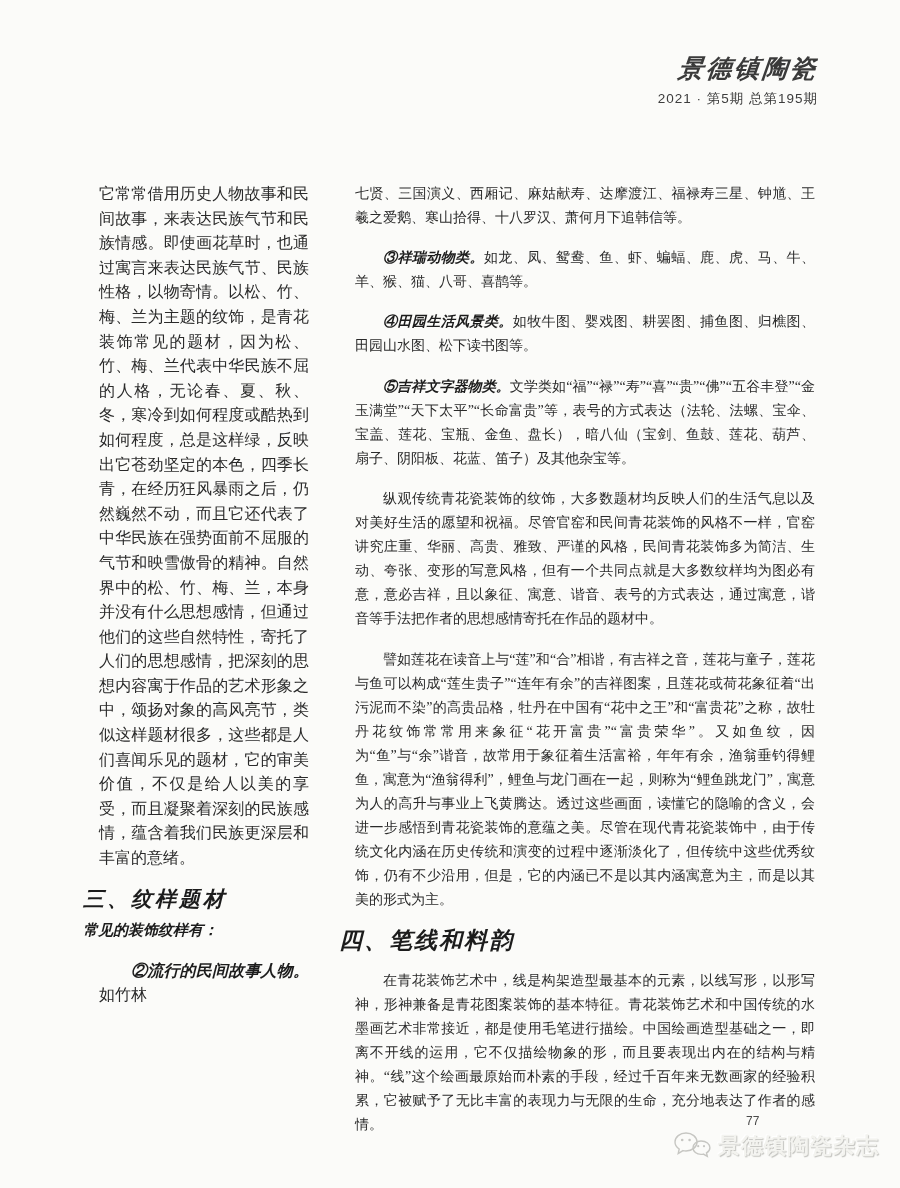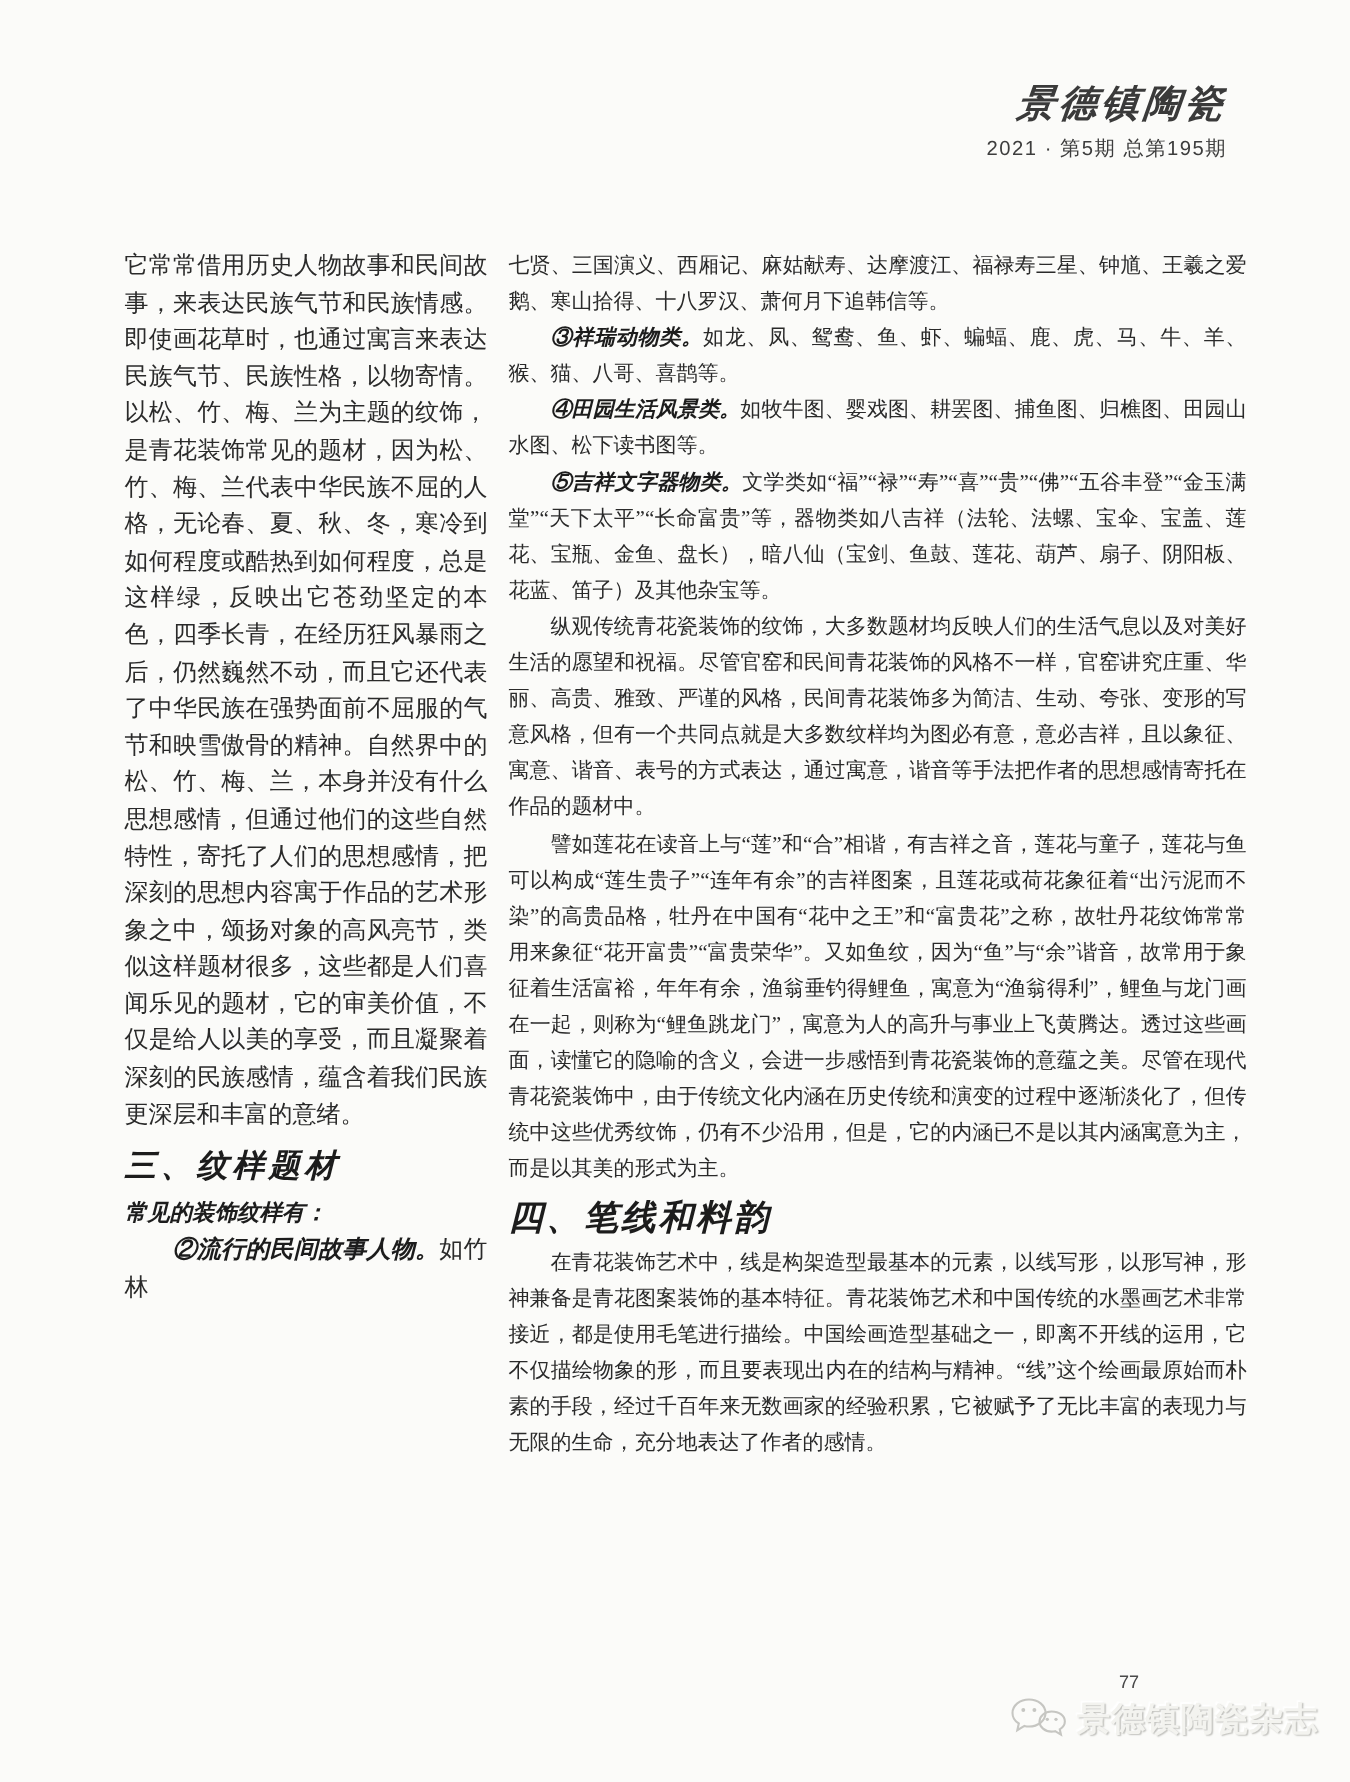--- a/index.html
+++ b/index.html
@@ -25,21 +25,21 @@
     font-size:13.5px;color:#3d3d3d;letter-spacing:1px;
   }
   
   .content{
     position:absolute;left:83px;top:166px;width:748px;
     display:flex;gap:14px;
   }
   .col{text-align:justify;}
   .col-left{width:242px;font-size:16px;line-height:24.6px;}
   .col-right{width:492px;font-size:14px;line-height:24.1px;}
-  p.body{margin:0;text-align:justify;word-break:break-all;}
+  p.body{margin:16px;text-align:justify;word-break:break-all;}
   p.ind{text-indent:2em;}
   .h-major{
     margin:9px 0 7px 0;
     font-size:21px;font-weight:bold;font-style:italic;
     letter-spacing:3px;color:#1c1c1c;
   }
   .h-minor{
     margin:8px 0 6px 0;
     font-size:23px;font-weight:bold;font-style:italic;
     letter-spacing:2px;color:#1c1c1c;
@@ -82,21 +82,21 @@
       <p class="body">它常常借用历史人物故事和民间故事，来表达民族气节和民族情感。即使画花草时，也通过寓言来表达民族气节、民族性格，以物寄情。以松、竹、梅、兰为主题的纹饰，是青花装饰常见的题材，因为松、竹、梅、兰代表中华民族不屈的人格，无论春、夏、秋、冬，寒冷到如何程度或酷热到如何程度，总是这样绿，反映出它苍劲坚定的本色，四季长青，在经历狂风暴雨之后，仍然巍然不动，而且它还代表了中华民族在强势面前不屈服的气节和映雪傲骨的精神。自然界中的松、竹、梅、兰，本身并没有什么思想感情，但通过他们的这些自然特性，寄托了人们的思想感情，把深刻的思想内容寓于作品的艺术形象之中，颂扬对象的高风亮节，类似这样题材很多，这些都是人们喜闻乐见的题材，它的审美价值，不仅是给人以美的享受，而且凝聚着深刻的民族感情，蕴含着我们民族更深层和丰富的意绪。</p>
       <div class="h-major">三、纹样题材</div>
       <p class="subhead">常见的装饰纹样有：</p>
       <p class="body ind"><span class="cat">②流行的民间故事人物。</span><span>如竹林</span></p>
     </div>
 
     <div class="col col-right">
       <p class="body">七贤、三国演义、西厢记、麻姑献寿、达摩渡江、福禄寿三星、钟馗、王羲之爱鹅、寒山拾得、十八罗汉、萧何月下追韩信等。</p>
       <p class="body ind"><span class="cat">③祥瑞动物类。</span><span>如龙、凤、鸳鸯、鱼、虾、蝙蝠、鹿、虎、马、牛、羊、猴、猫、八哥、喜鹊等。</span></p>
       <p class="body ind"><span class="cat">④田园生活风景类。</span><span>如牧牛图、婴戏图、耕罢图、捕鱼图、归樵图、田园山水图、松下读书图等。</span></p>
-      <p class="body ind"><span class="cat">⑤吉祥文字器物类。</span><span>文学类如“福”“禄”“寿”“喜”“贵”“佛”“五谷丰登”“金玉满堂”“天下太平”“长命富贵”等，器物类如八吉祥（法轮、法螺、宝伞、宝盖、莲花、宝瓶、金鱼、盘长），暗八仙（宝剑、鱼鼓、莲花、葫芦、扇子、阴阳板、花蓝、笛子）及其他杂宝等。</span></p>
+      <p class="body ind"><span class="cat">⑤吉祥文字器物类。</span><span>文学类如“福”“禄”“寿”“喜”“贵”“佛”“五谷丰登”“金玉满堂”“天下太平”“长命富贵”等，表号的方式表达（法轮、法螺、宝伞、宝盖、莲花、宝瓶、金鱼、盘长），暗八仙（宝剑、鱼鼓、莲花、葫芦、扇子、阴阳板、花蓝、笛子）及其他杂宝等。</span></p>
       <p class="body ind">纵观传统青花瓷装饰的纹饰，大多数题材均反映人们的生活气息以及对美好生活的愿望和祝福。尽管官窑和民间青花装饰的风格不一样，官窑讲究庄重、华丽、高贵、雅致、严谨的风格，民间青花装饰多为简洁、生动、夸张、变形的写意风格，但有一个共同点就是大多数纹样均为图必有意，意必吉祥，且以象征、寓意、谐音、表号的方式表达，通过寓意，谐音等手法把作者的思想感情寄托在作品的题材中。</p>
       <p class="body ind">譬如莲花在读音上与“莲”和“合”相谐，有吉祥之音，莲花与童子，莲花与鱼可以构成“莲生贵子”“连年有余”的吉祥图案，且莲花或荷花象征着“出污泥而不染”的高贵品格，牡丹在中国有“花中之王”和“富贵花”之称，故牡丹花纹饰常常用来象征“花开富贵”“富贵荣华”。又如鱼纹，因为“鱼”与“余”谐音，故常用于象征着生活富裕，年年有余，渔翁垂钓得鲤鱼，寓意为“渔翁得利”，鲤鱼与龙门画在一起，则称为“鲤鱼跳龙门”，寓意为人的高升与事业上飞黄腾达。透过这些画面，读懂它的隐喻的含义，会进一步感悟到青花瓷装饰的意蕴之美。尽管在现代青花瓷装饰中，由于传统文化内涵在历史传统和演变的过程中逐渐淡化了，但传统中这些优秀纹饰，仍有不少沿用，但是，它的内涵已不是以其内涵寓意为主，而是以其美的形式为主。</p>
       <div class="h-minor">四、笔线和料韵</div>
       <p class="body ind">在青花装饰艺术中，线是构架造型最基本的元素，以线写形，以形写神，形神兼备是青花图案装饰的基本特征。青花装饰艺术和中国传统的水墨画艺术非常接近，都是使用毛笔进行描绘。中国绘画造型基础之一，即离不开线的运用，它不仅描绘物象的形，而且要表现出内在的结构与精神。“线”这个绘画最原始而朴素的手段，经过千百年来无数画家的经验积累，它被赋予了无比丰富的表现力与无限的生命，充分地表达了作者的感情。</p>
     </div>
   </div>
 
   <div class="ftr">
     <span class="pgnum">77</span>
     <span class="wicon">

